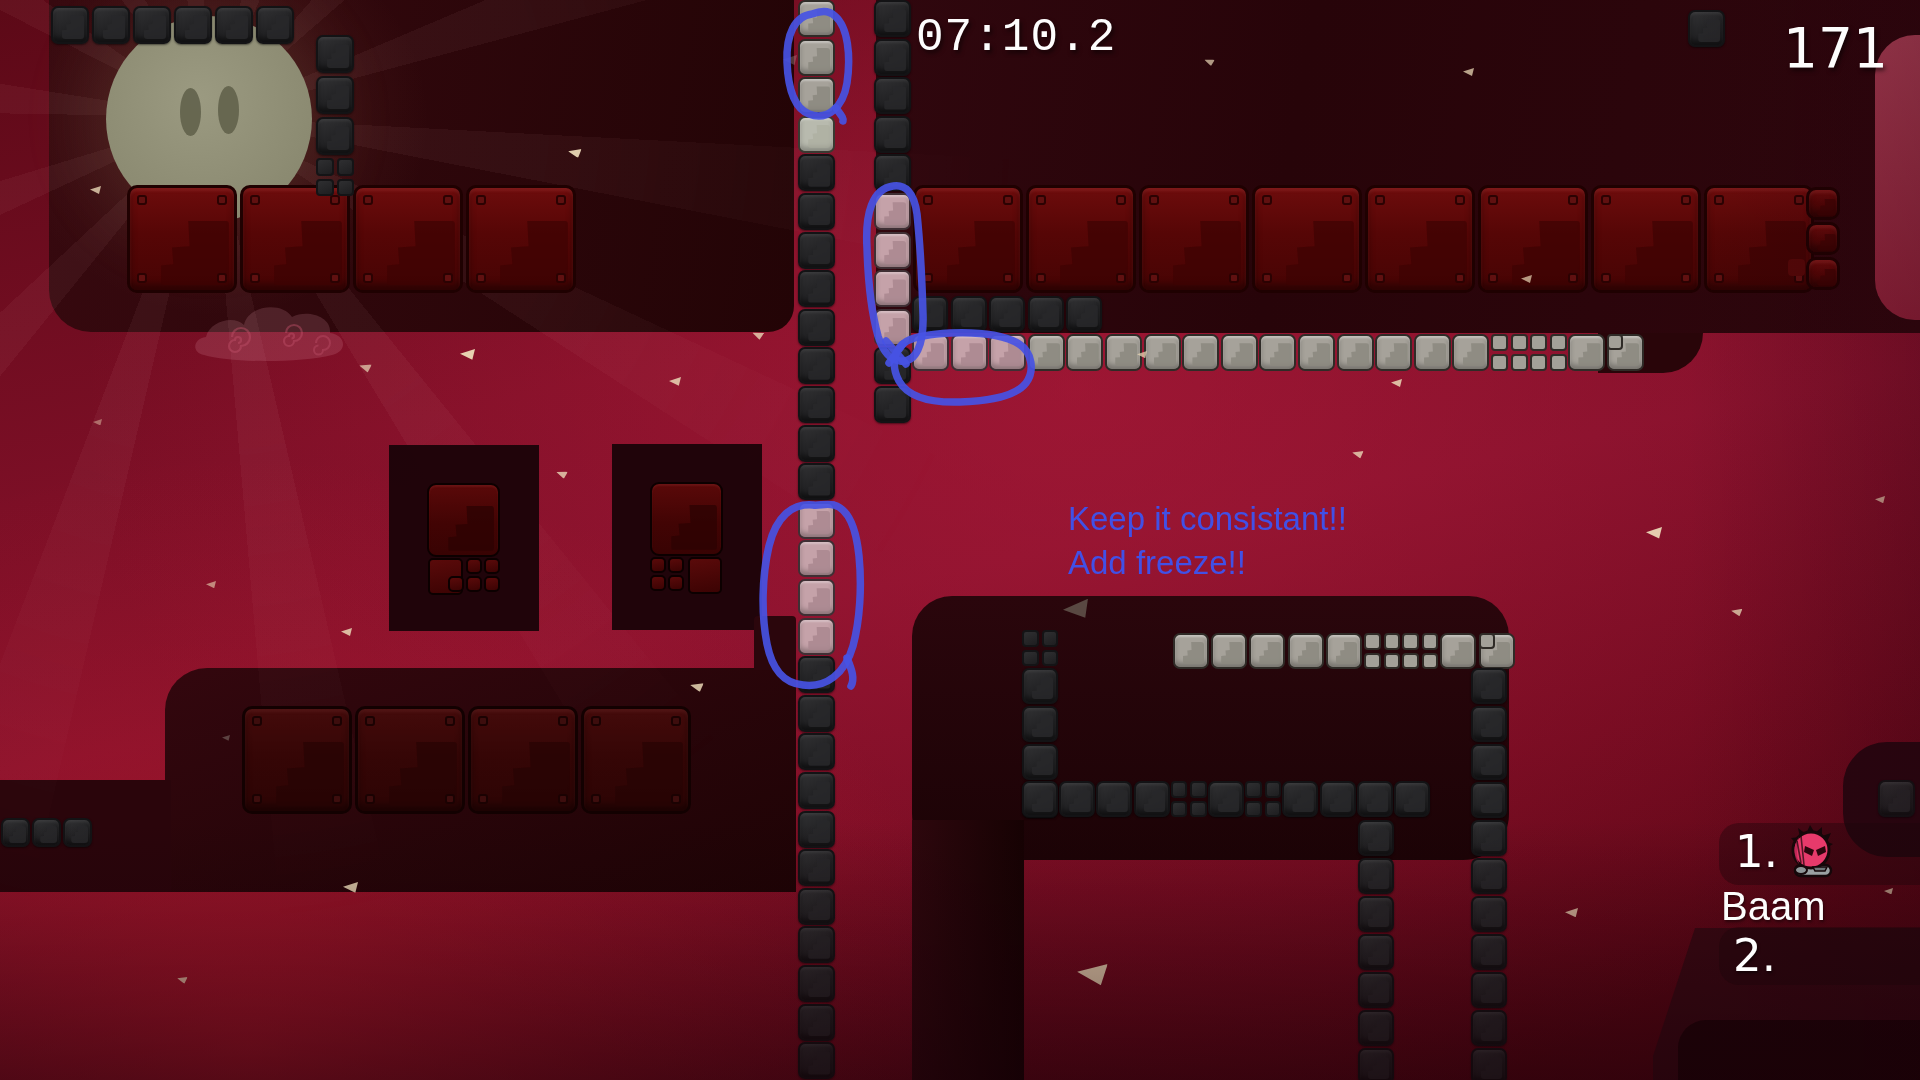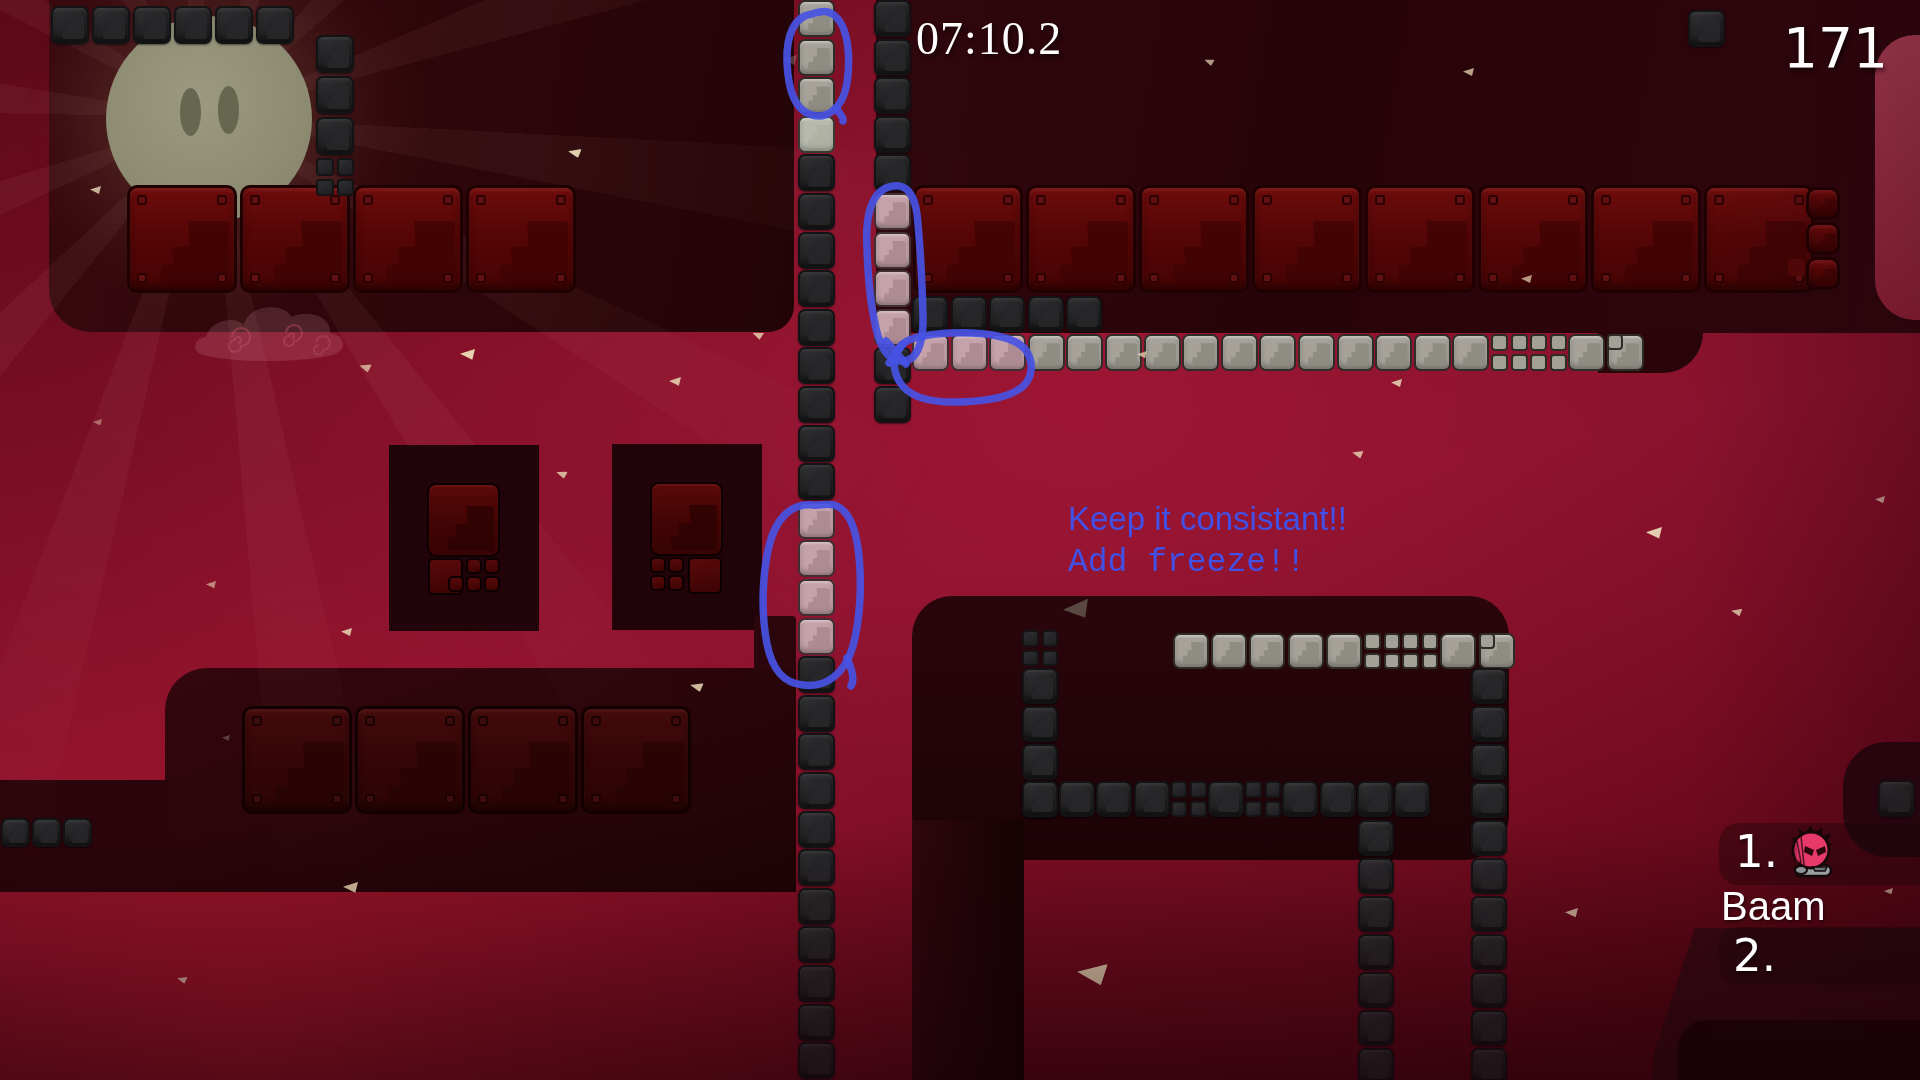--- a/index.html
+++ b/index.html
@@ -45,21 +45,21 @@
     clip-path:polygon(40% 0,100% 0,100% 100%,0 100%,0 70%,18% 68%,16% 42%,42% 40%);}
   .dsm{position:absolute;border:2px solid #0c0000;border-radius:5px;box-sizing:border-box;
     background:linear-gradient(170deg,#5a0a0a,#3c0303);}
   .particle{position:absolute;z-index:22;clip-path:polygon(0 45%,100% 0,82% 100%);}
   #vignette{position:absolute;inset:0;z-index:24;pointer-events:none;
     background:linear-gradient(180deg,rgba(0,0,0,0) 76%,rgba(22,0,7,.52) 100%),
                linear-gradient(90deg,rgba(0,0,0,0) 88%,rgba(28,0,10,.22) 100%);}
   #ink{position:absolute;left:0;top:0;z-index:30;pointer-events:none;}
   #ink path{fill:none;stroke-width:7.5px;stroke-linecap:round;stroke-linejoin:round;opacity:.92;}
   .hud{position:absolute;z-index:40;color:#fdfdfd;}
-  #timer{left:916px;top:12px;font-family:Liberation Serif, serif;font-size:46px;letter-spacing:1px;text-shadow:2px 3px 4px rgba(0,0,0,.55);}
+  #timer{left:916px;top:12px;font-family:Liberation Mono, monospace;font-size:46px;letter-spacing:1px;text-shadow:2px 3px 4px rgba(0,0,0,.55);}
   #score{right:32px;top:16px;font-family:"DejaVu Sans",sans-serif;font-size:55px;text-shadow:2px 3px 4px rgba(0,0,0,.55);}
   .note{left:1068px;font-size:33px;font-weight:500;color:#4150e6;z-index:30;position:absolute;}
   #lb-box1{left:1719px;top:823px;width:201px;height:62px;border-radius:20px 0 0 20px;background:rgba(27,4,11,.40);z-index:38;position:absolute;}
   #lb-box2{left:1719px;top:927px;width:201px;height:58px;border-radius:20px 0 0 20px;background:rgba(27,4,11,.40);z-index:38;position:absolute;}
   .rank{font-family:"DejaVu Sans",sans-serif;font-size:45px;color:#fff;text-shadow:1px 2px 3px rgba(0,0,0,.5);}
   #lb-name{left:1721px;top:884px;font-size:40px;text-shadow:1px 2px 3px rgba(0,0,0,.5);}
   #spectate{left:1274px;top:1025px;width:646px;height:55px;border-radius:16px 0 0 0;background:rgba(30,4,10,.58);z-index:39;position:absolute;}
   #spectate .lbl{position:absolute;left:24px;top:4px;font-size:39px;color:#fbfbfb;text-shadow:1px 2px 3px rgba(0,0,0,.5);}
   .decor{position:absolute;z-index:20;pointer-events:none;}
 </style>
@@ -86,21 +86,21 @@
     <path d="M812 14 C795 16 786 34 787 62 C788 88 794 108 809 114 C827 121 843 108 847 83 C851 56 848 27 835 16 C827 9 819 12 812 14 Z" stroke="#4652e4"></path>
     <path d="M836 108 C840 114 844 118 843 121" stroke="#4652e4"></path>
     <path d="M893 186 C872 189 865 214 867 248 C868 281 871 311 878 336 C883 352 890 360 900 361 C916 363 924 345 923 314 C922 280 920 243 917 214 C914 192 905 184 893 186 Z" stroke="#4652e4"></path>
     <path d="M907 341 C893 349 891 366 899 381 C908 397 930 403 960 402 C991 401 1016 396 1026 383 C1035 371 1032 352 1019 344 C1003 334 975 332 950 333 C931 334 917 336 907 341 Z" stroke="#4652e4"></path>
     <path d="M886 341 L906 364 M903 344 L889 363" stroke="#4652e4"></path>
     <path d="M813 505 C792 503 776 517 769 546 C762 576 761 613 767 644 C772 669 783 683 803 685 C826 688 845 674 853 646 C860 620 862 586 859 556 C856 527 848 509 834 505 C826 503 819 506 813 505 Z" stroke="#4652e4"></path>
     <path d="M847 658 C852 670 855 679 851 686" stroke="#4652e4"></path>
   </svg>
 
   <div class="note" style="top: 500px; color: rgb(65, 80, 230);">Keep it consistant!!</div>
-  <div class="note" style="top: 544px; color: rgb(65, 80, 230); font-family: Liberation Mono, monospace;">Add freeze!!</div>
+  <div class="note" style="top: 544px; color: rgb(65, 80, 230);">Add freeze!!</div>
 
   <div class="hud" id="timer">07:10.2</div>
   <div class="hud" id="score">171</div>
 
   <div id="lb-box1">
     <span class="rank" style="position:absolute;left:16px;top:2px;">1.</span>
     <svg style="position:absolute;left:68px;top:0px;" width="50" height="58" viewBox="0 0 50 58">
       <path d="M10 22 L4 15 L13 14 L11 5 L19 11 L23 2 L28 10 L35 4 L35 13 L44 10 L40 19 L46 21 L38 26 Z" fill="#150609"></path>
       <rect x="8" y="42" width="36" height="11" rx="5.5" fill="#9aa0a2" stroke="#15070a" stroke-width="2.5"></rect>
       <circle cx="24" cy="27" r="18" fill="#e73a6b" stroke="#170709" stroke-width="3"></circle>

